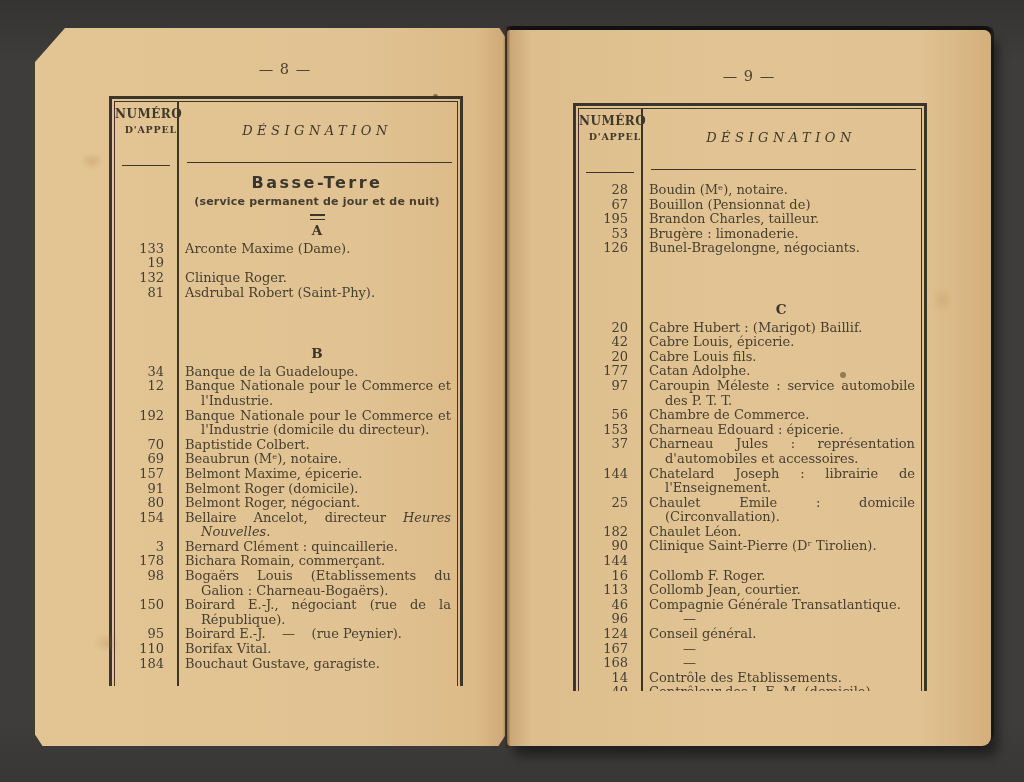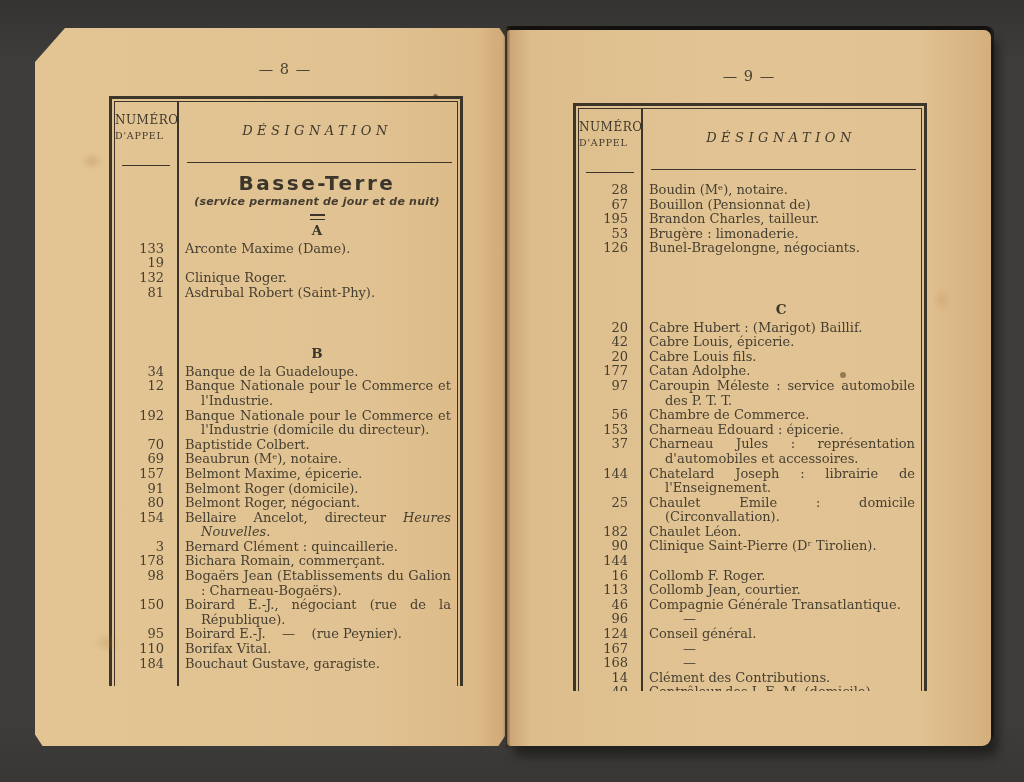--- a/index.html
+++ b/index.html
@@ -21,30 +21,30 @@
     background:linear-gradient(to right,rgba(90,60,30,0) 0%,rgba(70,45,20,0.28) 35%,rgba(40,25,10,0.42) 55%,rgba(90,60,30,0.12) 100%);}
   .page-number{position:absolute;width:352px;text-align:center;font-size:14.5px;letter-spacing:1px;color:#4a4131;}
   .page.left .page-number{left:74px;top:33px;}
   .page.right .page-number{left:66px;top:38px;}
   .table{position:absolute;border:3px solid #3b352a;border-bottom:none;padding:2px 2px 0 2px;box-sizing:border-box;}
   .page.left .table{left:74px;top:68px;width:354px;height:590px;}
   .page.right .table{left:66px;top:73px;width:354px;height:588px;}
   .table-inner{position:relative;border:1px solid #3b352a;border-bottom:none;height:100%;box-sizing:border-box;overflow:hidden;}
   .divider{position:absolute;left:62px;top:0;bottom:0;width:2px;background:#3b352a;}
   .thead{position:relative;height:64px;}
-  .th-num{position:absolute;left:0;top:11px;width:62px;text-align:left;color:#3f392c;}
+  .th-num{position:absolute;left:0;top:5px;width:62px;text-align:right;color:#3f392c;font-weight:bold;}
   .th-num .l1{display:block;font-size:12px;letter-spacing:0.5px;}
   .th-num .l2{display:block;font-size:9.5px;letter-spacing:0.8px;margin-top:3px;}
   .th-des{position:absolute;left:62px;right:0;top:0;height:56px;display:flex;align-items:center;justify-content:center;font-size:13px;letter-spacing:4.5px;color:#3f392c;font-style:italic;}
   .rule-num{position:absolute;left:7px;bottom:0;width:48px;border-top:1.6px solid #3b352a;}
   .rule-des{position:absolute;left:72px;right:5px;bottom:3px;border-top:1.6px solid #3b352a;}
   .tbody{position:relative;padding-top:10px;font-size:13px;line-height:14.6px;color:#463f31;}
   .city-block{margin-left:62px;text-align:center;margin-bottom:3px;}
-  .city-title{font-family:"DejaVu Sans",sans-serif;font-weight:bold;font-size:20px;letter-spacing:2.5px;color:#3b362b;}
-  .city-subtitle{font-family:"DejaVu Sans",sans-serif;font-style:italic;font-weight:bold;font-size:11px;letter-spacing:0.2px;margin-top:4px;color:#453e30;}
+  .city-title{font-family:"DejaVu Sans",sans-serif;font-weight:bold;font-size:16px;letter-spacing:2.5px;color:#3b362b;}
+  .city-subtitle{font-family:"DejaVu Sans",sans-serif;font-weight:bold;font-size:11px;letter-spacing:0.2px;margin-top:4px;color:#453e30;}
   .ornament{width:15px;height:3px;border-top:2.5px solid #3b352a;border-bottom:1.5px solid #3b352a;margin:5px auto 3px auto;}
   .section + .section{margin-top:46px;}
   .section-letter{margin-left:62px;text-align:center;font-weight:bold;font-size:13.5px;margin-bottom:4px;color:#3b352a;}
   .row{display:flex;align-items:flex-start;}
   .num{flex:0 0 62px;width:62px;text-align:right;padding-right:13px;box-sizing:border-box;}
   .des{flex:1;padding-left:24px;text-indent:-16px;padding-right:6px;text-align:justify;}
   .des.dash{text-align:left;padding-left:42px;text-indent:0;}
   .speck{position:absolute;border-radius:50%;pointer-events:none;}
 </style>
 </head>
@@ -132,21 +132,21 @@
                 <div class="row">
                   <span class="num">3</span>
                   <span class="des">Bernard Clément : quincaillerie.</span>
                 </div>
                 <div class="row">
                   <span class="num">178</span>
                   <span class="des">Bichara Romain, commerçant.</span>
                 </div>
                 <div class="row">
                   <span class="num">98</span>
-                  <span class="des">Bogaërs Jean (Etablissements du Galion : Charneau-Bogaërs).</span>
+                  <span class="des">Bogaërs Louis (Etablissements du Galion : Charneau-Bogaërs).</span>
                 </div>
                 <div class="row">
                   <span class="num">150</span>
                   <span class="des">Boirard E.-J., négociant (rue de la République).</span>
                 </div>
                 <div class="row">
                   <span class="num">95</span>
                   <span class="des">Boirard E.-J.&nbsp;&nbsp;&nbsp;&nbsp;—&nbsp;&nbsp;&nbsp;&nbsp;(rue Peynier).</span>
                 </div>
                 <div class="row">
@@ -281,21 +281,21 @@
                 <div class="row">
                   <span class="num">167</span>
                   <span class="des dash">—</span>
                 </div>
                 <div class="row">
                   <span class="num">168</span>
                   <span class="des dash">—</span>
                 </div>
                 <div class="row">
                   <span class="num">14</span>
-                  <span class="des">Clément des Contributions.</span>
+                  <span class="des">Contrôle des Etablissements.</span>
                 </div>
                 <div class="row">
                   <span class="num">49</span>
                   <span class="des">Contrôleur des I. E. M. (domicile).</span>
                 </div>
               </div>
             </div>
         </div>
       </div>
     </div>

